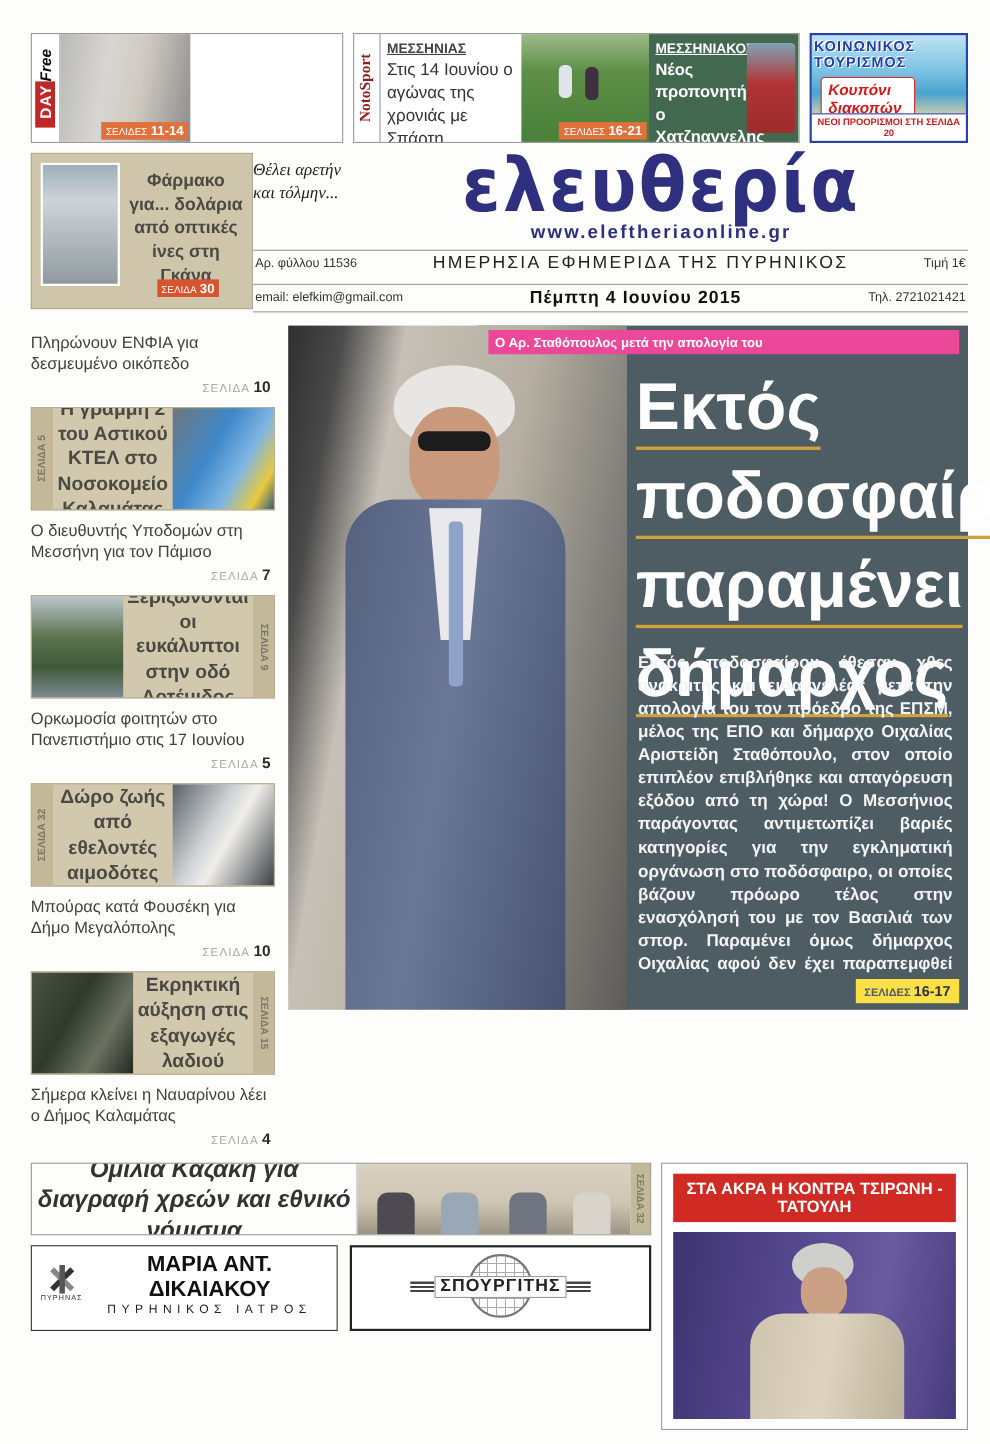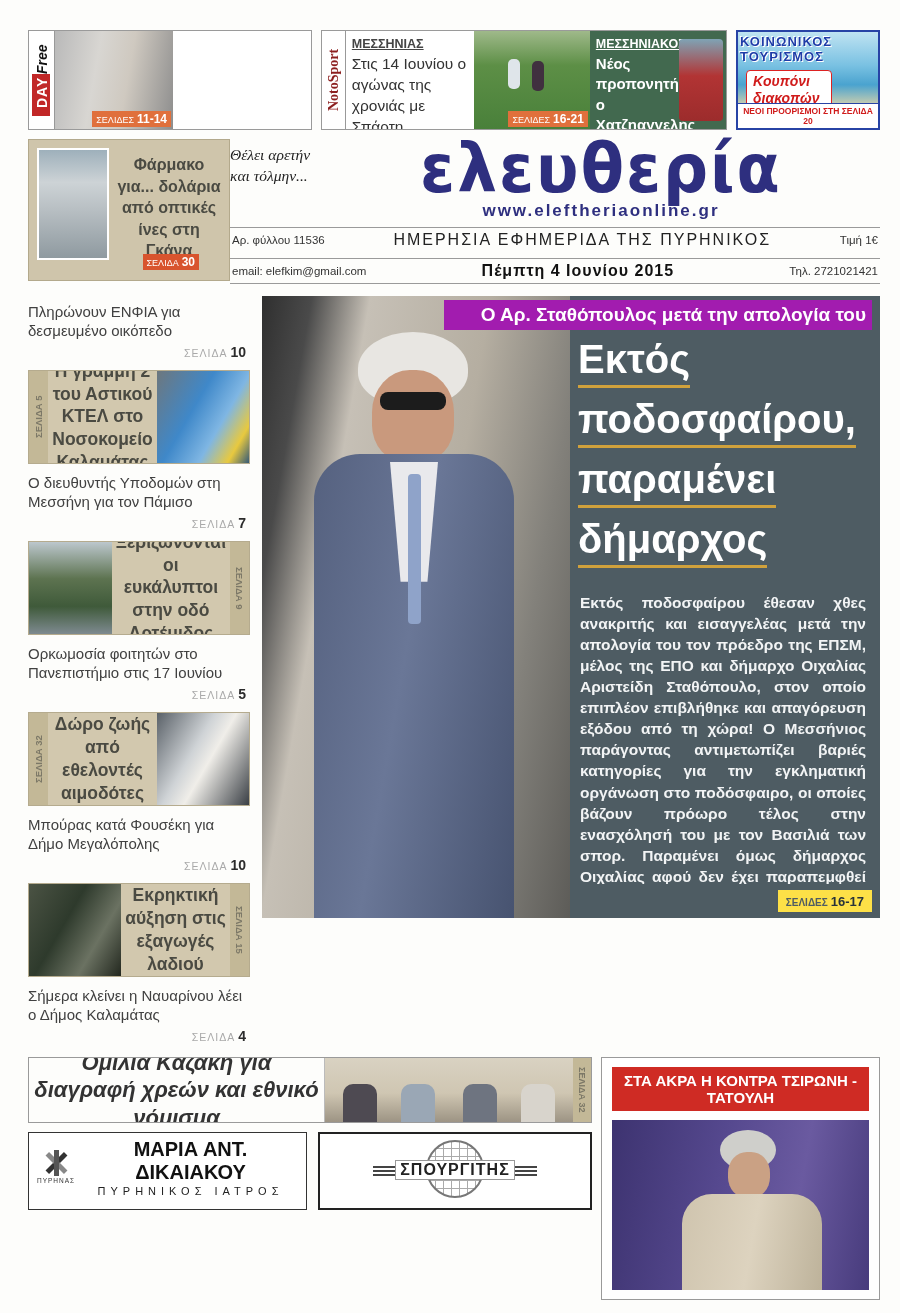--- a/index.html
+++ b/index.html
@@ -92,25 +92,25 @@
   .mphoto { position:absolute; left:0; top:0; width:308px; height:622px; overflow:hidden;
       background:linear-gradient(100deg,#2f2f2f 0%,#4a4a4a 12%,#c6c0b6 26%,#b5aea1 55%,#83817b 78%,#5d5c58 100%); }
   .hair { position:absolute; left:96px; top:36px; width:110px; height:74px; border-radius:50% 50% 45% 45%; background:#e8e6e2; }
   .face { position:absolute; left:110px; top:74px; width:82px; height:92px; border-radius:46% 46% 40% 40%; background:#c9997d; }
   .shades { position:absolute; left:118px; top:96px; width:66px; height:18px; border-radius:8px; background:#1c1c1c; }
   .suit { position:absolute; left:52px; top:158px; width:200px; height:464px; border-radius:46px 46px 0 0;
       background:linear-gradient(100deg,#55617f 0%,#6a7797 45%,#475370 100%); }
   .shirt { position:absolute; left:128px; top:166px; width:48px; height:120px; background:#e9e9ec;
       clip-path:polygon(0 0,100% 0,78% 100%,22% 100%); }
   .tie { position:absolute; left:146px; top:178px; width:13px; height:150px; background:#8fa3c9; border-radius:4px; }
-  .mkicker { position:absolute; left:182px; right:8px; top:4px; z-index:5; background:#a21caf; color:#fff;
-      font-size:19px; font-weight:bold; text-align:right; padding:4px 6px; }
+  .mkicker { position:absolute; left:182px; right:8px; top:4px; z-index:5; background:#ec4899; color:#fff;
+      font-size:12px; font-weight:bold; text-align:left; padding:4px 6px; }
   .mhead { position:absolute; left:316px; right:12px; top:42px; z-index:4; }
   .mhead .hl { display:block; margin-bottom:10px; }
-  .mhead .hl span { display:inline-block; color:#fff; font-size:40px; font-weight:bold; letter-spacing:0;
+  .mhead .hl span { display:inline-block; color:#fff; font-size:60px; font-weight:bold; letter-spacing:0;
       border-bottom:3px solid #d0a13c; padding-bottom:5px; line-height:1.05; }
   .mbody { position:absolute; left:318px; right:14px; top:296px; bottom:34px; z-index:4;
       color:#f2f4f5; font-size:15.5px; font-weight:bold; line-height:1.36; text-align:justify; overflow:hidden; }
   .mbadge { position:absolute; right:8px; bottom:6px; z-index:5; background:#fde047; padding:2px 8px; }
   .mbadge .w { font-size:10px; font-weight:bold; color:#4e5c63; }
   .mbadge .n { font-size:13px; font-weight:bold; color:#27323a; margin-left:3px; }
 
   
   .bottom { display:flex; gap:9px; margin-top:10px; }
   .bleft { width:564px; }

